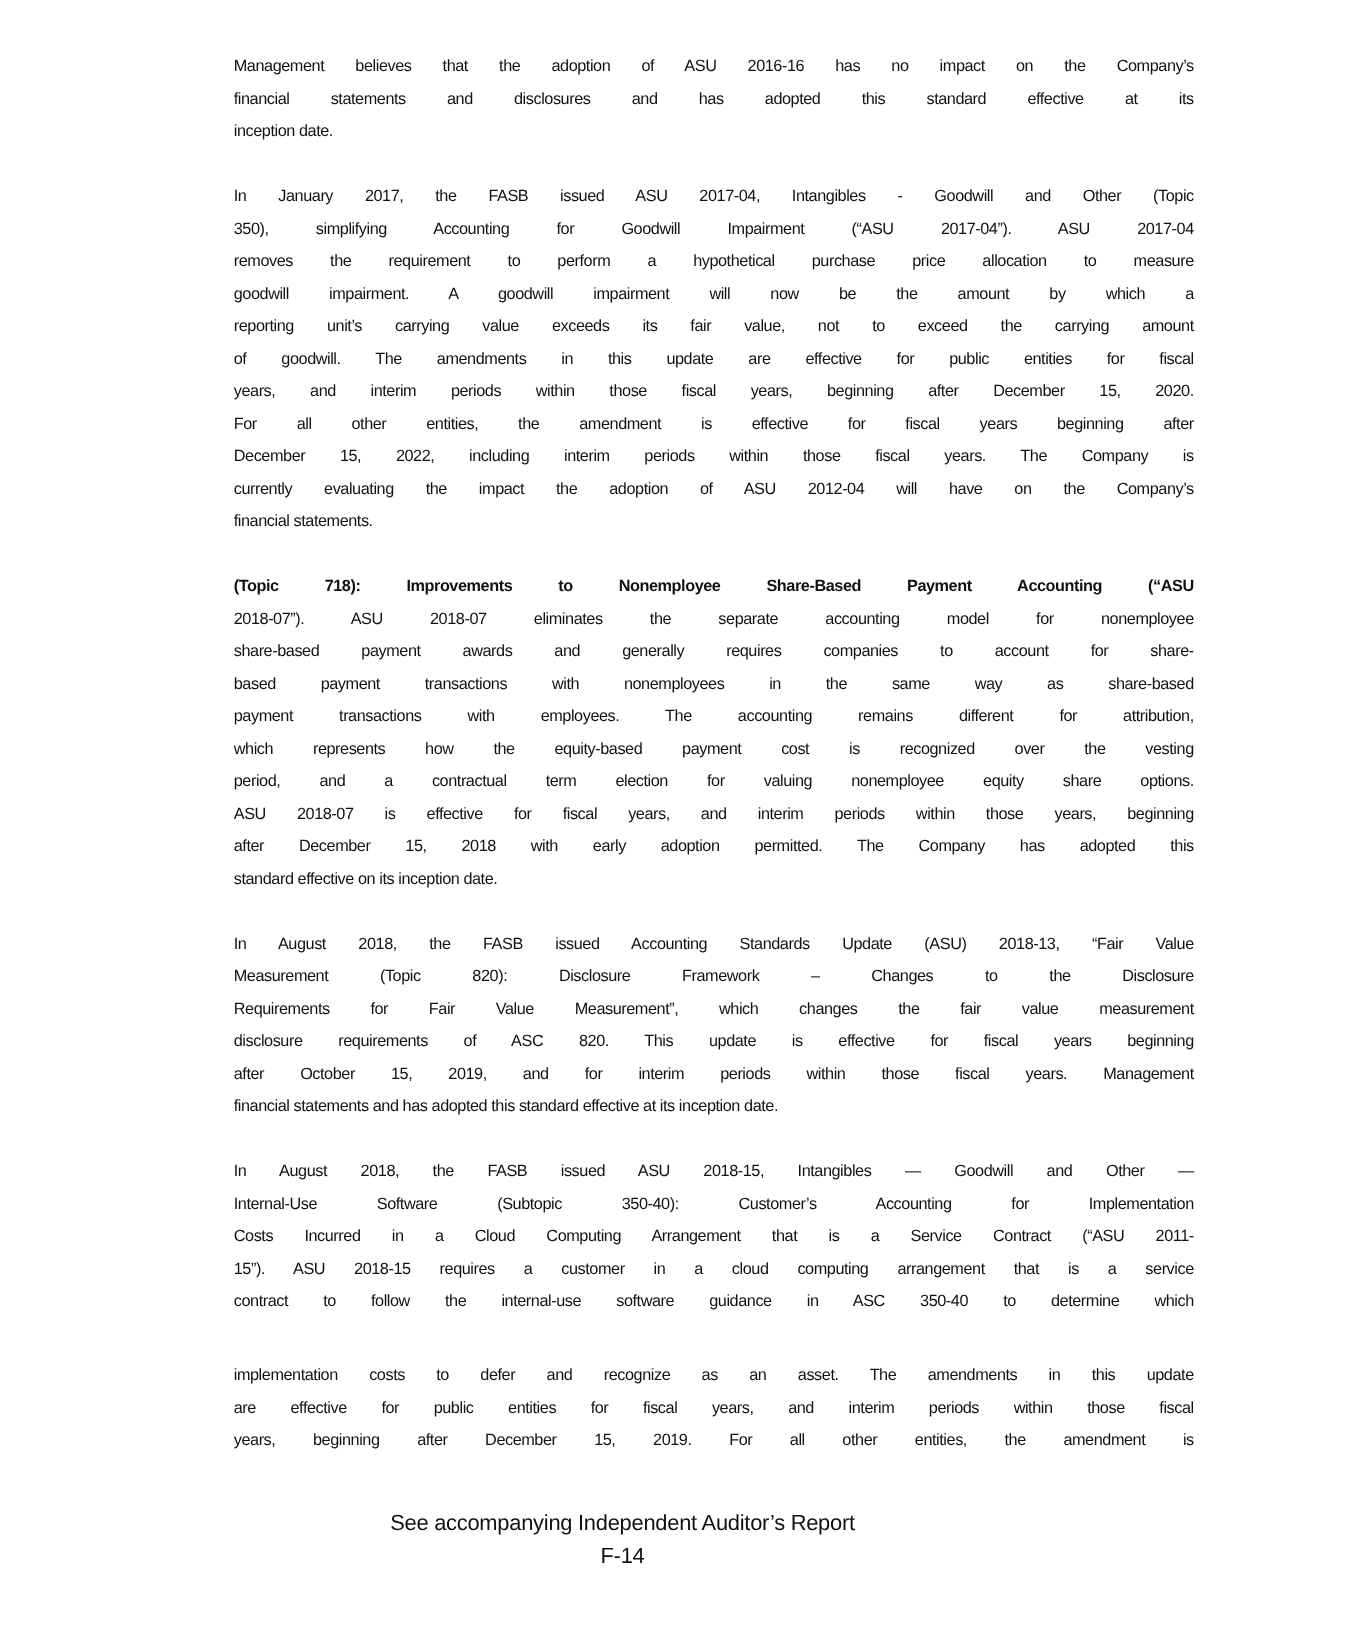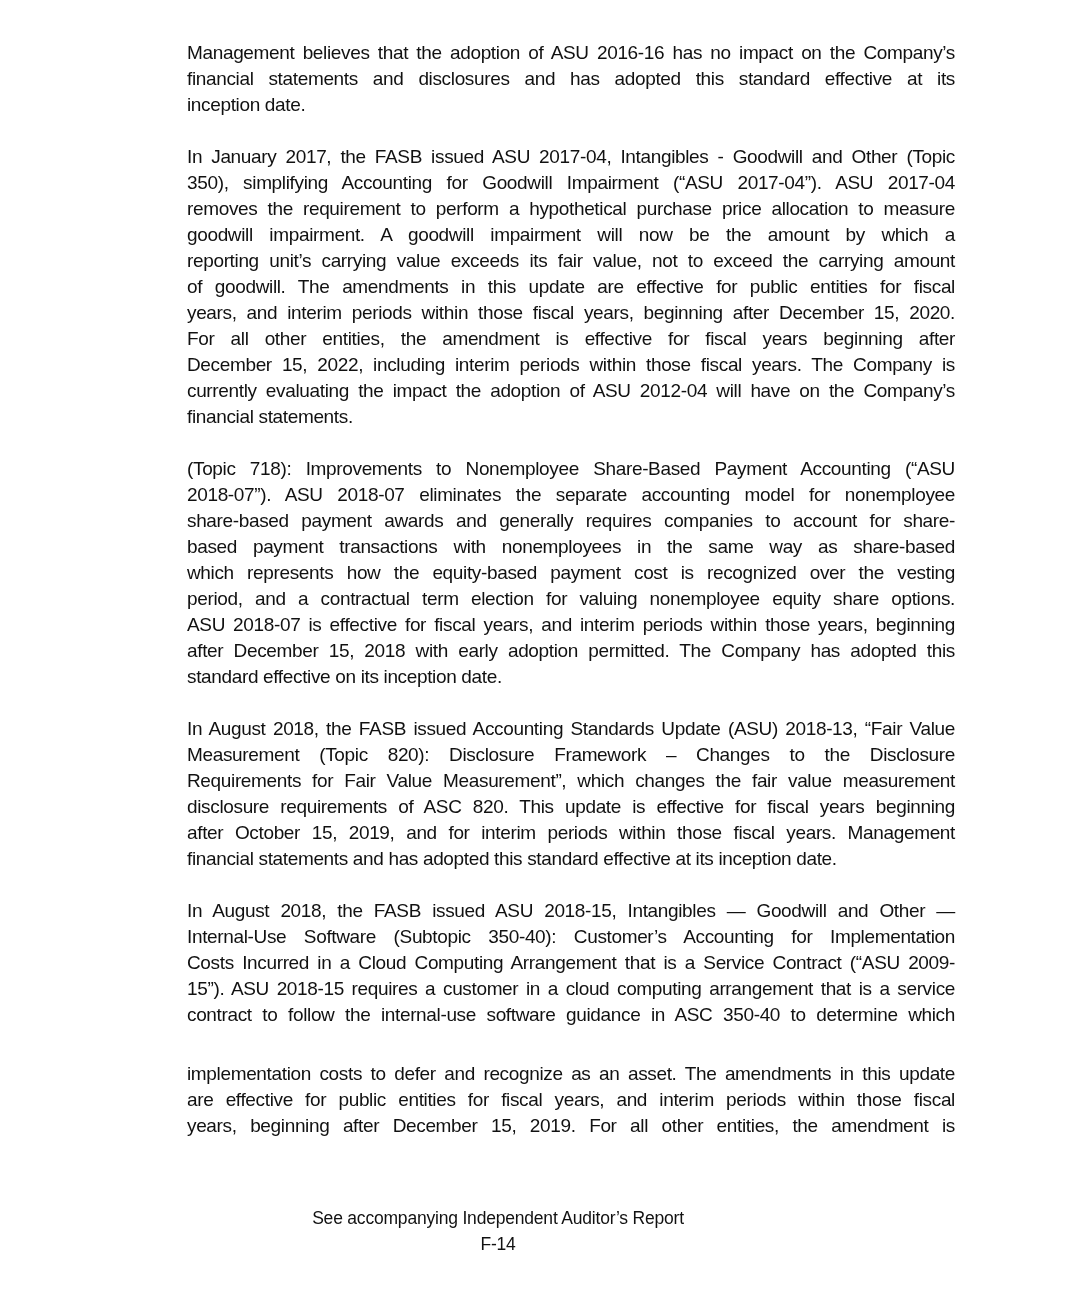--- a/index.html
+++ b/index.html
@@ -21,21 +21,21 @@
     top: 40px;
     width: 768px;
   }
   .para {
     margin: 0 0 26px 0;
   }
   .line {
     display: block;
     height: 26px;
     line-height: 26px;
-    font-size: 19px;
+    font-size: 13px;
     text-align: justify;
     text-align-last: justify;
     white-space: nowrap;
     letter-spacing: -0.35px;
     word-spacing: 0px;
   }
   .line.last {
     text-align-last: left;
   }
   .footer {
@@ -71,44 +71,45 @@
     <span class="line" style="white-space: nowrap;">reporting unit’s carrying value exceeds its fair value, not to exceed the carrying amount</span>
     <span class="line" style="white-space: nowrap;">of goodwill.  The amendments in this update are effective for public entities for fiscal</span>
     <span class="line" style="white-space: nowrap;">years, and interim periods within those fiscal years, beginning after December 15, 2020.</span>
     <span class="line" style="white-space: nowrap;">For all other entities, the amendment is effective for fiscal years beginning after</span>
     <span class="line" style="white-space: nowrap;">December 15, 2022, including interim periods within those fiscal years.  The Company is</span>
     <span class="line" style="white-space: nowrap;">currently evaluating the impact the adoption of ASU 2012-04 will have on the Company’s</span>
     <span class="line last" style="white-space: nowrap;">financial statements.</span>
   </div>
 
   <div class="para">
-    <span class="line" style="white-space: nowrap;">(Topic 718): Improvements to Nonemployee Share-Based Payment Accounting (“ASU</span>
+    <span class="line" style="white-space: nowrap; font-weight: bold;">(Topic 718): Improvements to Nonemployee Share-Based Payment Accounting (“ASU</span>
     <span class="line" style="white-space: nowrap;">2018-07”).  ASU 2018-07 eliminates the separate accounting model for nonemployee</span>
     <span class="line" style="white-space: nowrap;">share-based payment awards and generally requires companies to account for share-</span>
     <span class="line" style="white-space: nowrap;">based payment transactions with nonemployees in the same way as share-based</span>
+    <span class="line" style="white-space: nowrap;">payment transactions with employees.  The accounting remains different for attribution,</span>
     <span class="line" style="white-space: nowrap;">which represents how the equity-based payment cost is recognized over the vesting</span>
     <span class="line" style="white-space: nowrap;">period, and a contractual term election for valuing nonemployee equity share options.</span>
     <span class="line" style="white-space: nowrap;">ASU 2018-07 is effective for fiscal years, and interim periods within those years, beginning</span>
     <span class="line" style="white-space: nowrap;">after December 15, 2018 with early adoption permitted.  The Company has adopted this</span>
     <span class="line last" style="white-space: nowrap;">standard effective on its inception date.</span>
   </div>
 
   <div class="para">
     <span class="line" style="white-space: nowrap;">In August 2018, the FASB issued Accounting Standards Update (ASU) 2018-13, “Fair Value</span>
     <span class="line" style="white-space: nowrap;">Measurement (Topic 820): Disclosure Framework – Changes to the Disclosure</span>
     <span class="line" style="white-space: nowrap;">Requirements for Fair Value Measurement”, which changes the fair value measurement</span>
     <span class="line" style="white-space: nowrap;">disclosure requirements of ASC 820. This update is effective for fiscal years beginning</span>
     <span class="line" style="white-space: nowrap;">after October 15, 2019, and for interim periods within those fiscal years.  Management</span>
     <span class="line last" style="white-space: nowrap;">financial statements and has adopted this standard effective at its inception date.</span>
   </div>
 
   <div class="para">
     <span class="line" style="white-space: nowrap;">In August 2018, the FASB issued ASU 2018-15, Intangibles — Goodwill and Other —</span>
     <span class="line" style="white-space: nowrap;">Internal-Use Software (Subtopic 350-40): Customer’s Accounting for Implementation</span>
-    <span class="line" style="white-space: nowrap;">Costs Incurred in a Cloud Computing Arrangement that is a Service Contract (“ASU 2009-</span>
+    <span class="line" style="white-space: nowrap;">Costs Incurred in a Cloud Computing Arrangement that is a Service Contract (“ASU 2011-</span>
     <span class="line" style="white-space: nowrap;">15”).  ASU 2018-15 requires a customer in a cloud computing arrangement that is a service</span>
     <span class="line" style="white-space: nowrap;">contract to follow the internal-use software guidance in ASC 350-40 to determine which</span>
     <span class="line" style="white-space: nowrap; margin-top: 33px;">implementation costs to defer and recognize as an asset.  The amendments in this update</span>
     <span class="line" style="white-space: nowrap;">are effective for public entities for fiscal years, and interim periods within those fiscal</span>
     <span class="line" style="white-space: nowrap;">years, beginning after December 15, 2019.  For all other entities, the amendment is</span>
   </div>
 </div>
 
 <div class="footer">
   <div>See accompanying Independent Auditor’s Report</div>

